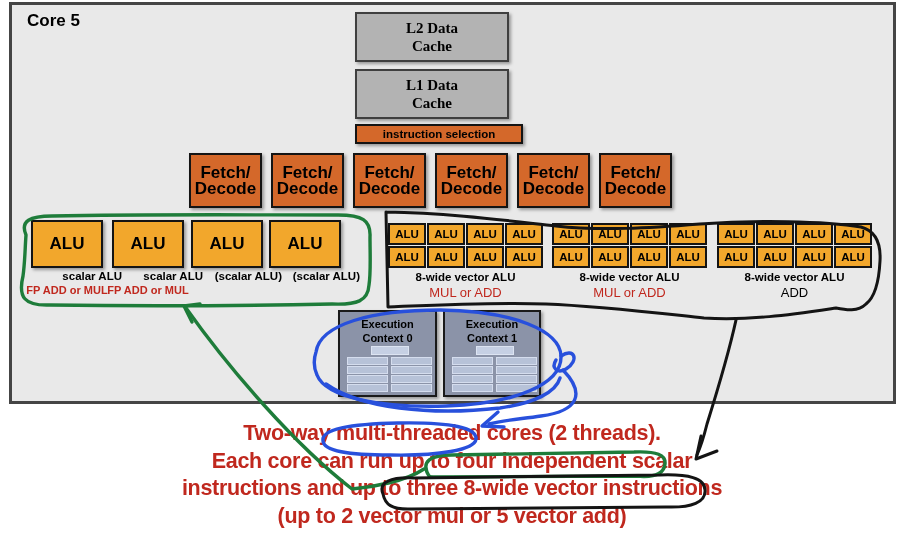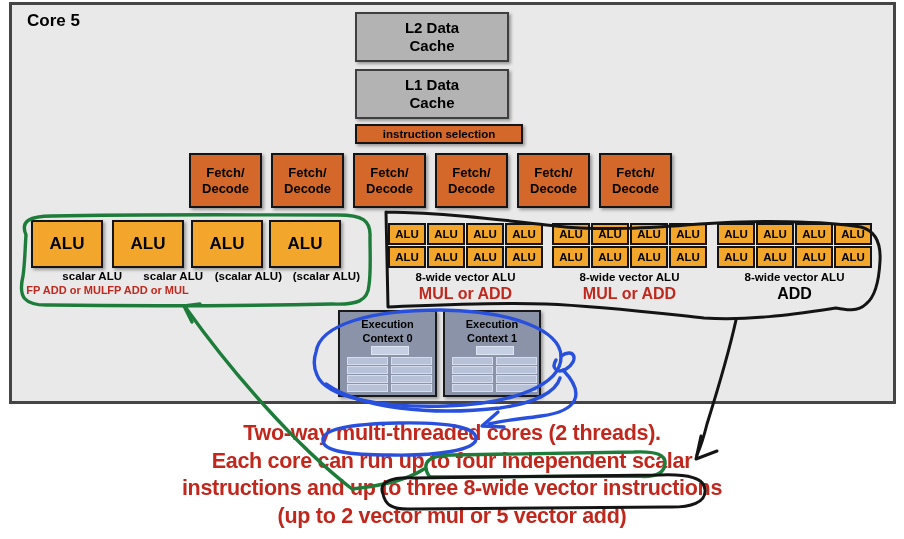--- a/index.html
+++ b/index.html
@@ -6,50 +6,50 @@
   body { background:#ffffff; font-family:"Liberation Sans", sans-serif; }
   .stage { position:relative; width:904px; height:539px; background:#ffffff; overflow:hidden; }
 
   .core-box { position:absolute; left:9px; top:2px; width:887px; height:402px;
               background:#e9e9e9; border:3px solid #454545; }
   .core-label { position:absolute; left:27px; top:11px; font-size:17px; font-weight:bold; color:#000; }
 
   .graybox { position:absolute; left:355px; width:154px; background:var(--gray-box);
              border:2px solid #3f3f3f; display:flex; flex-direction:column; align-items:center;
              justify-content:center; font-weight:bold; font-size:15px; color:#000; line-height:18px;
-             box-shadow:2px 2px 3px rgba(0,0,0,0.35); }
+             box-shadow:2px 2px 3px rgba(0,0,0,0.35);font-family:Liberation Serif, serif; }
   .l2 { top:12px; height:50px; }
   .l1 { top:69px; height:50px; }
 
   .instr { position:absolute; left:355px; top:124px; width:168px; height:20px;
            background:var(--orange); border:2px solid #141414; display:flex; align-items:center;
            justify-content:center; font-weight:bold; font-size:11.5px; color:#000;
            box-shadow:2px 2px 3px rgba(0,0,0,0.35); }
 
   .fd { position:absolute; top:153px; width:73px; height:55px; background:var(--orange);
         border:2px solid #141414; display:flex; flex-direction:column; align-items:center;
-        justify-content:center; font-weight:bold; font-size:13px; line-height:16px; color:#000;
+        justify-content:center; font-weight:bold; font-size:17px; line-height:16px; color:#000;
         box-shadow:2px 2px 3px rgba(0,0,0,0.35); }
 
   .alu { position:absolute; top:220px; width:72px; height:48px; background:var(--amber);
          border:2px solid #141414; display:flex; align-items:center; justify-content:center;
          font-weight:bold; font-size:17px; color:#000; box-shadow:2px 2px 3px rgba(0,0,0,0.35); }
   .cap { position:absolute; width:110px; text-align:right; font-weight:bold; font-size:11.5px;
          color:#000; line-height:13px; }
   .sub { position:absolute; width:110px; text-align:center; font-weight:bold; font-size:11px;
          color:var(--red-text); line-height:13px; }
 
   .vgrid { position:absolute; top:223px; display:grid; grid-template-columns:repeat(4,38px);
            grid-auto-rows:22px; gap:1px; }
   .vcell { background:var(--amber); border:2px solid #141414; display:flex; align-items:center;
            justify-content:center; font-weight:bold; font-size:11.5px; color:#000; }
   .vcap { position:absolute; top:271px; width:155px; text-align:center; font-weight:bold;
           font-size:11.5px; color:#000; }
-  .vsub { position:absolute; top:285px; width:155px; text-align:center; font-weight:bold;
-          font-size:16px; color:var(--red-text); }
+  .vsub { position:absolute; top:285px; width:155px; text-align:center; font-weight:normal;
+          font-size:13px; color:var(--red-text); }
   .vsub.dark { color:#000; }
 
   .ec { position:absolute; top:310px; width:99px; height:87px; background:var(--context-fill);
         border:2px solid #1a1a1a; box-shadow:2px 2px 3px rgba(0,0,0,0.35); }
   .ec .title { padding-top:5px; text-align:center; font-weight:bold; font-size:11px;
                line-height:14px; color:#000; }
   .ec .tab { position:absolute; left:31px; top:34px; width:38px; height:9px;
              background:#c6d0e4; border:1px solid #dde4f2; }
   .ec .col { position:absolute; top:45px; width:41px; height:35px; display:flex;
              flex-direction:column; gap:1px; }

